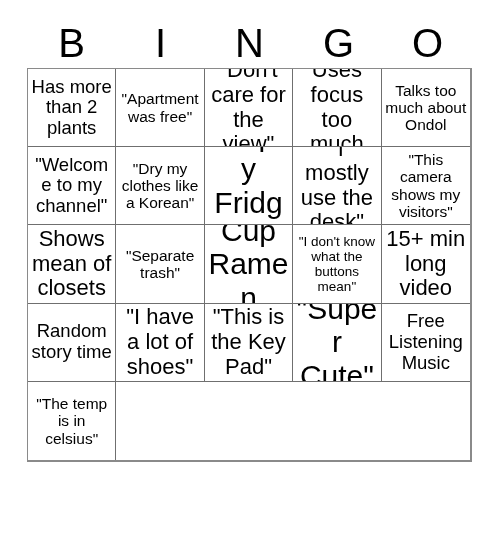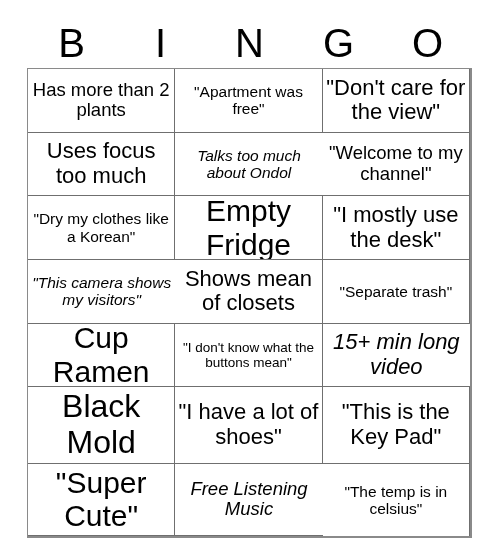--- a/index.html
+++ b/index.html
@@ -37,44 +37,44 @@
     font-weight: 400;
     line-height: 1;
     letter-spacing: 0px;
     color: #000000;
   }
   .grid {
     position: absolute;
     left: 27px;
     top: 68px;
     width: 445px;
-    height: 470px;
+    height: 394px;
     box-sizing: border-box;
     border-top: 1px solid #8a8a8a;
     border-left: 1px solid #8a8a8a;
     border-right: 2px solid #8a8a8a;
     border-bottom: 2px solid #8a8a8a;
     display: grid;
-    grid-template-columns: repeat(3, 1fr);
+    grid-template-columns: repeat(5, 1fr);
     grid-template-rows: repeat(5, 1fr);
     background: #ffffff;
   }
   .cell {
     box-sizing: border-box;
     border-right: 1px solid #6f6f6f;
     border-bottom: 1px solid #6f6f6f;
     display: flex;
     align-items: center;
     justify-content: center;
     text-align: center;
     padding: 2px 3px;
     overflow: hidden;
     background: #ffffff;
   }
-  .cell:nth-child(5n) { border-right: none; font-style: italic; }
+  .cell:nth-child(5n) { border-right: none; }
   .cell:nth-child(n+21) { border-bottom: none; }
   .cell-text {
     display: block;
     width: 100%;
     line-height: 1.12;
     color: #000000;
     word-break: break-word;
   }
   .fs-xs  { font-size: 13.5px; }
   .fs-sm  { font-size: 15.5px; }
@@ -140,21 +140,21 @@
         <span class="cell-text fs-xl">Cup Ramen</span>
       </div>
 
     <div class="cell">
         <span class="cell-text fs-xs">"I don't know what the buttons mean"</span>
       </div>
     <div class="cell">
         <span class="cell-text fs-lg">15+ min long video</span>
       </div>
     <div class="cell">
-        <span class="cell-text fs-xxl">Black Mold</span>
+        <span class="cell-text fs-md">Random story time</span>
       </div>
     <div class="cell">
         <span class="cell-text fs-lg">"I have a lot of shoes"</span>
       </div>
 
     <div class="cell">
         <span class="cell-text fs-lg">"This is the Key Pad"</span>
       </div>
     <div class="cell">
         <span class="cell-text fs-xl">"Super Cute"</span>

